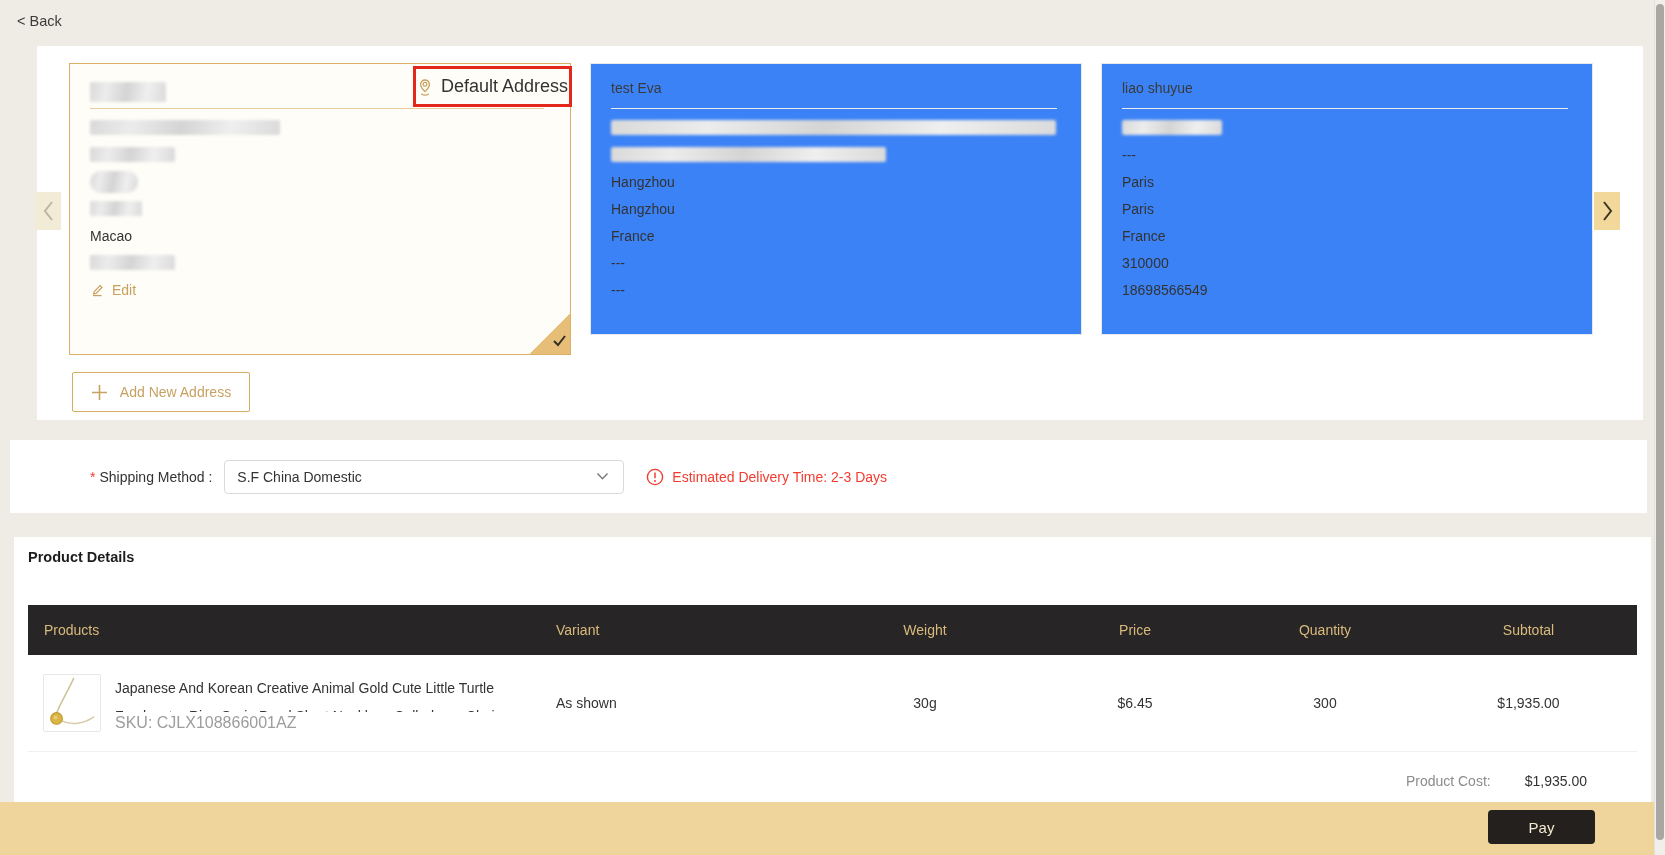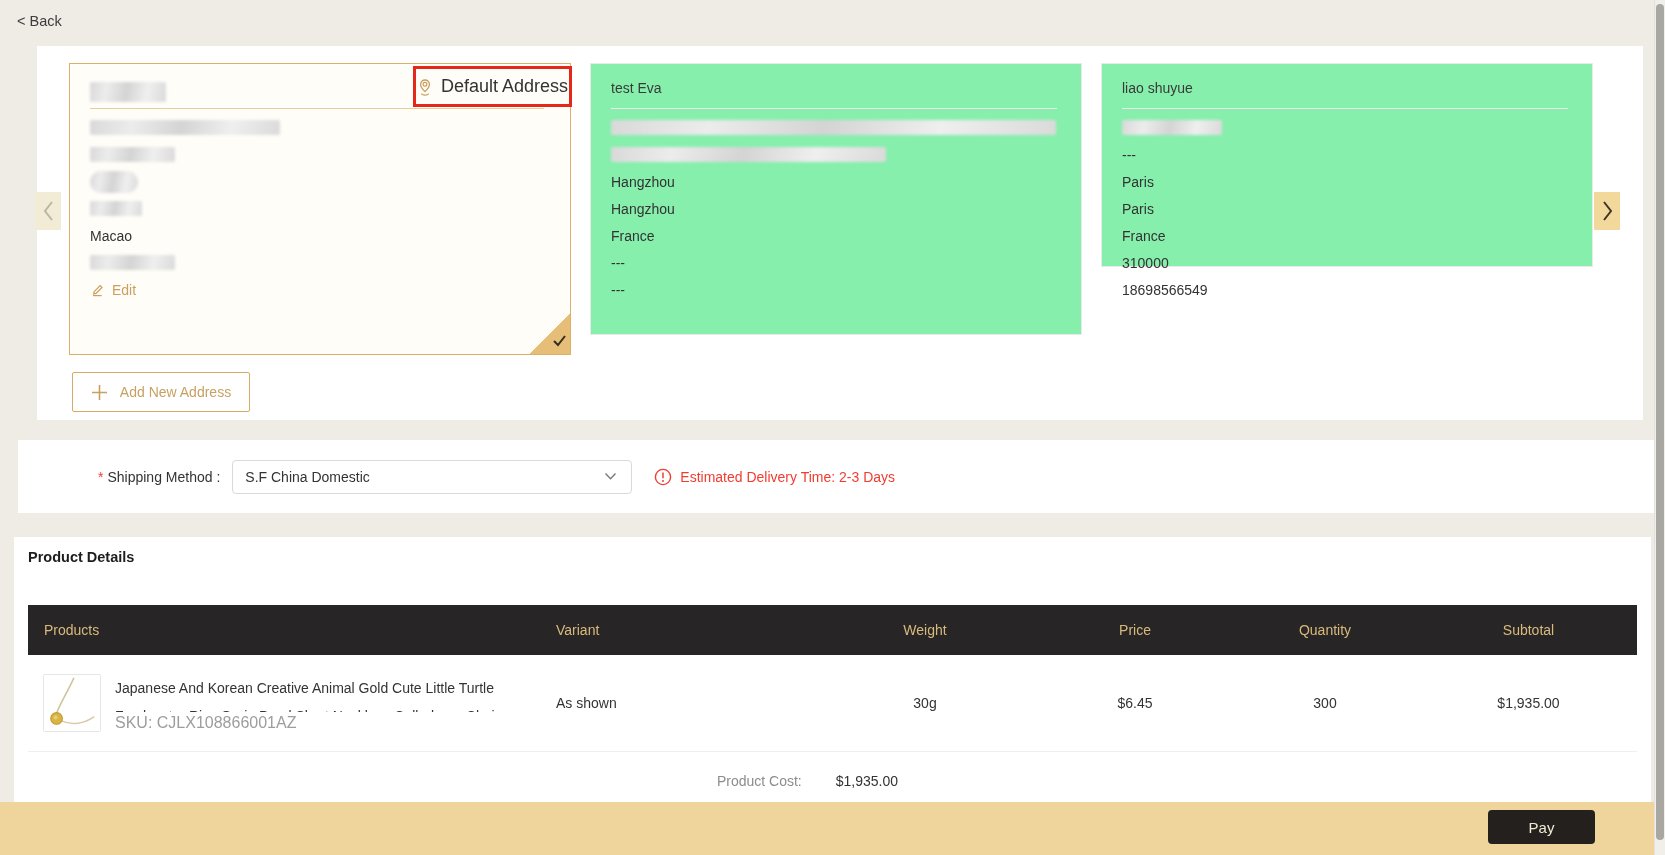--- a/index.html
+++ b/index.html
@@ -17,24 +17,24 @@
   
   #back-link { position:absolute; left:17px; top:13px; font-size:14.5px; color:#3c3c3c; cursor:pointer; }
 
   
   #addresses-panel { left:37px; top:46px; width:1606px; height:374px; }
 
   .carousel-arrow { position:absolute; top:146px; width:26px; height:38px; display:flex; align-items:center; justify-content:center; cursor:pointer; }
   #arrow-left  { left:-2px;  background:#F2EBD5; }
   #arrow-right { right:23px; background:#F2D99B; }
 
-  .addr-card { position:absolute; top:17px; background:#86efac; border:1px solid #E9E9E9; }
+  .addr-card { position:absolute; top:17px; background:#3b82f6; border:1px solid #E9E9E9; }
   #addr-card-0 { left:32px;  width:502px; height:292px; border-color:#DCAF66; background:#FFFDF8; }
   #addr-card-1 { left:553px; width:492px; height:272px; }
-  #addr-card-2 { left:1064px; width:492px; height:204px; }
+  #addr-card-2 { left:1064px; width:492px; height:272px; }
 
   .card-head { position:relative; height:44px; padding:16px 24px 0 20px; font-size:14px; color:#3a3a3a; }
   .card-divider { position:absolute; left:20px; right:24px; top:44px; height:1px; background:#EBEBEB; }
   #addr-card-0 .card-divider { background:#E8CE9C; right:26px; }
 
   .card-body { padding:6px 24px 0 20px; }
   .line { height:27px; display:flex; align-items:center; }
 
   .redacted {
     background:linear-gradient(100deg,#d9d9d9 0%,#ececec 22%,#d4d4d4 48%,#efefef 74%,#dadada 100%);
@@ -58,21 +58,21 @@
   .corner-selected svg { position:absolute; right:3px; bottom:7px; }
 
   #add-address-btn {
     position:absolute; left:35px; top:326px; width:178px; height:40px;
     border:1px solid #D5AC66; border-radius:2px; background:#fff;
     color:#C7A161; font-size:14px;
     display:flex; align-items:center; justify-content:center; gap:12px; cursor:pointer;
   }
 
   
-  #shipping-panel { left:18px; top:440px; width:1637px; height:73px;text-align:right; }
+  #shipping-panel { left:10px; top:440px; width:1637px; height:73px;text-align:right; }
   .ship-row { display:flex; align-items:center; height:100%; padding-left:80px; }
   .req-star { color:#F23C30; margin-right:4px; }
   #shipping-select {
     margin-left:12px; width:400px; height:34px;
     border:1px solid #D9D9D9; border-radius:4px; background:#fff;
     display:flex; align-items:center; justify-content:space-between;
     padding:0 14px 0 12px; cursor:pointer; color:#333;
   }
   #delivery-note { margin-left:22px; display:flex; align-items:center; gap:8px; color:#F23C30; }
 
@@ -83,21 +83,21 @@
   .tgrid { display:grid; grid-template-columns:512px 270px 230px 190px 190px 1fr; align-items:center; }
   #table-head { height:50px; background:#272525; color:#D9BA7D; font-size:14px; }
   .col-pad { padding-left:16px; }
   .cell-center { text-align:center; }
   #product-row { height:97px; border-bottom:1px solid #EFEFEF; font-size:14px; color:#333; }
   .prod-cell { display:flex; align-items:center; gap:14px; padding-left:15px; }
   .prod-thumb { width:58px; height:58px; border:1px solid #E6E6E6; border-radius:2px; background:#fff; flex:0 0 auto; }
   .prod-info { width:450px; }
   .prod-name { line-height:28px; max-height:38px; overflow:hidden; display:-webkit-box; -webkit-line-clamp:2; -webkit-box-orient:vertical; }
   .prod-sku { font-size:16px; color:#9D9D9D; margin-top:2px; }
-  #summary-row { height:58px; display:flex; align-items:center; justify-content:center; padding-right:50px; gap:34px; }
+  #summary-row { height:58px; display:flex; align-items:center; justify-content:flex-end; padding-right:50px; gap:34px; }
   #summary-label { color:#8C8C8C; }
   #summary-value { color:#333; }
 
   
   #footer-bar { position:absolute; left:0; top:802px; width:1655px; height:53px; background:#EFD49B; }
   #pay-btn { position:absolute; left:1488px; top:8px; width:107px; height:34px;
     background:#23201E; color:#F2E9D2; border-radius:4px; font-size:15px;
     display:flex; align-items:center; justify-content:center; cursor:pointer; }
 
   

